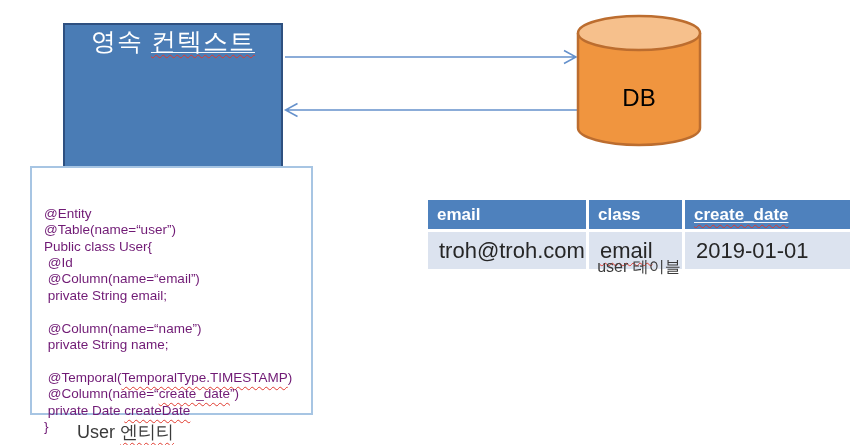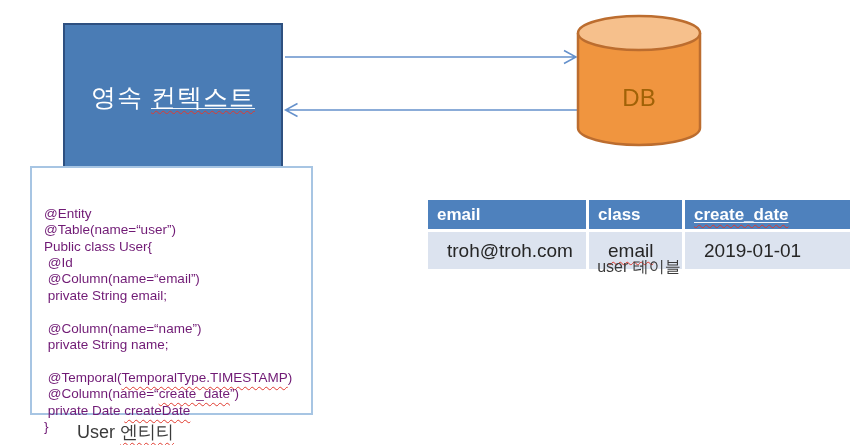--- a/index.html
+++ b/index.html
@@ -2,52 +2,52 @@
 <html><head>
 <meta charset="utf-8">
 <style>
   html,body{margin:0;padding:0;background:#fff;}
   .canvas{position:relative;width:856px;height:445px;background:#ffffff;
           font-family:"Liberation Sans",sans-serif;overflow:hidden;}
 
   
   .pc-box{position:absolute;left:63px;top:23px;width:220px;height:148px;
           background:#4a7cb5;border:2px solid #2e5080;box-sizing:border-box;
-          display:flex;align-items:center;justify-content:center;}
+          display:flex;justify-content:center;}
   .pc-label{color:#ffffff;font-size:25px;letter-spacing:1px;white-space:pre;}
 
   
   .sq{text-decoration-line:underline;text-decoration-style:wavy;
       text-decoration-color:#e03a2e;text-decoration-thickness:1px;
       text-underline-offset:4px;}
   .ul{text-decoration-line:underline;text-decoration-style:solid;
       text-decoration-color:rgba(255,255,255,.92);text-decoration-thickness:1px;
       text-underline-offset:2px;}
 
   
   .arrows{position:absolute;left:0;top:0;}
   .cyl{position:absolute;left:574px;top:12px;}
   .db-label{position:absolute;left:574px;top:84px;width:130px;text-align:center;
-            color:#a16207;font-size:24px;}
+            color:#000000;font-size:24px;}
 
   
   .code-box{position:absolute;left:30px;top:166px;width:283px;height:249px;
             border:2px solid #a7c5e3;box-sizing:border-box;background:#ffffff;
             padding:5px 2px 0 12px;color:#701a75;font-size:13.5px;
             line-height:16.4px;white-space:pre;}
   .code-line{min-height:16.4px;}
   .caption-entity{position:absolute;left:77px;top:420px;font-size:18px;color:#3a3a3a;}
 
   
   .utable{position:absolute;left:428px;top:170px;width:422px;display:grid;
           grid-template-columns:158px 93px 165px;grid-template-rows:29px 37px;gap:3px;margin-top:30px;}
   .th{background:#4e81bd;color:#ffffff;font-weight:bold;font-size:17px;
       display:flex;align-items:center;padding-left:9px;box-sizing:border-box;}
-  .td{background:#dce3ef;color:#262626;font-size:19px;
-      display:flex;align-items:center;padding-left:19px;box-sizing:border-box;}
+  .td{background:#dce3ef;color:#262626;font-size:22px;
+      display:flex;align-items:center;padding-left:11px;box-sizing:border-box;}
   .caption-table{position:absolute;left:428px;top:257px;width:422px;
                  text-align:center;font-size:16px;color:#3a3a3a;}
 </style>
 </head>
 <body>
 
 <div class="canvas">
 
   <svg class="arrows" width="856" height="445" viewBox="0 0 856 445">
     <path d="M285 57 H575 M564 50.5 L576 57 L564 63.5" stroke="#6591cc" stroke-width="1.5" fill="none"></path>

